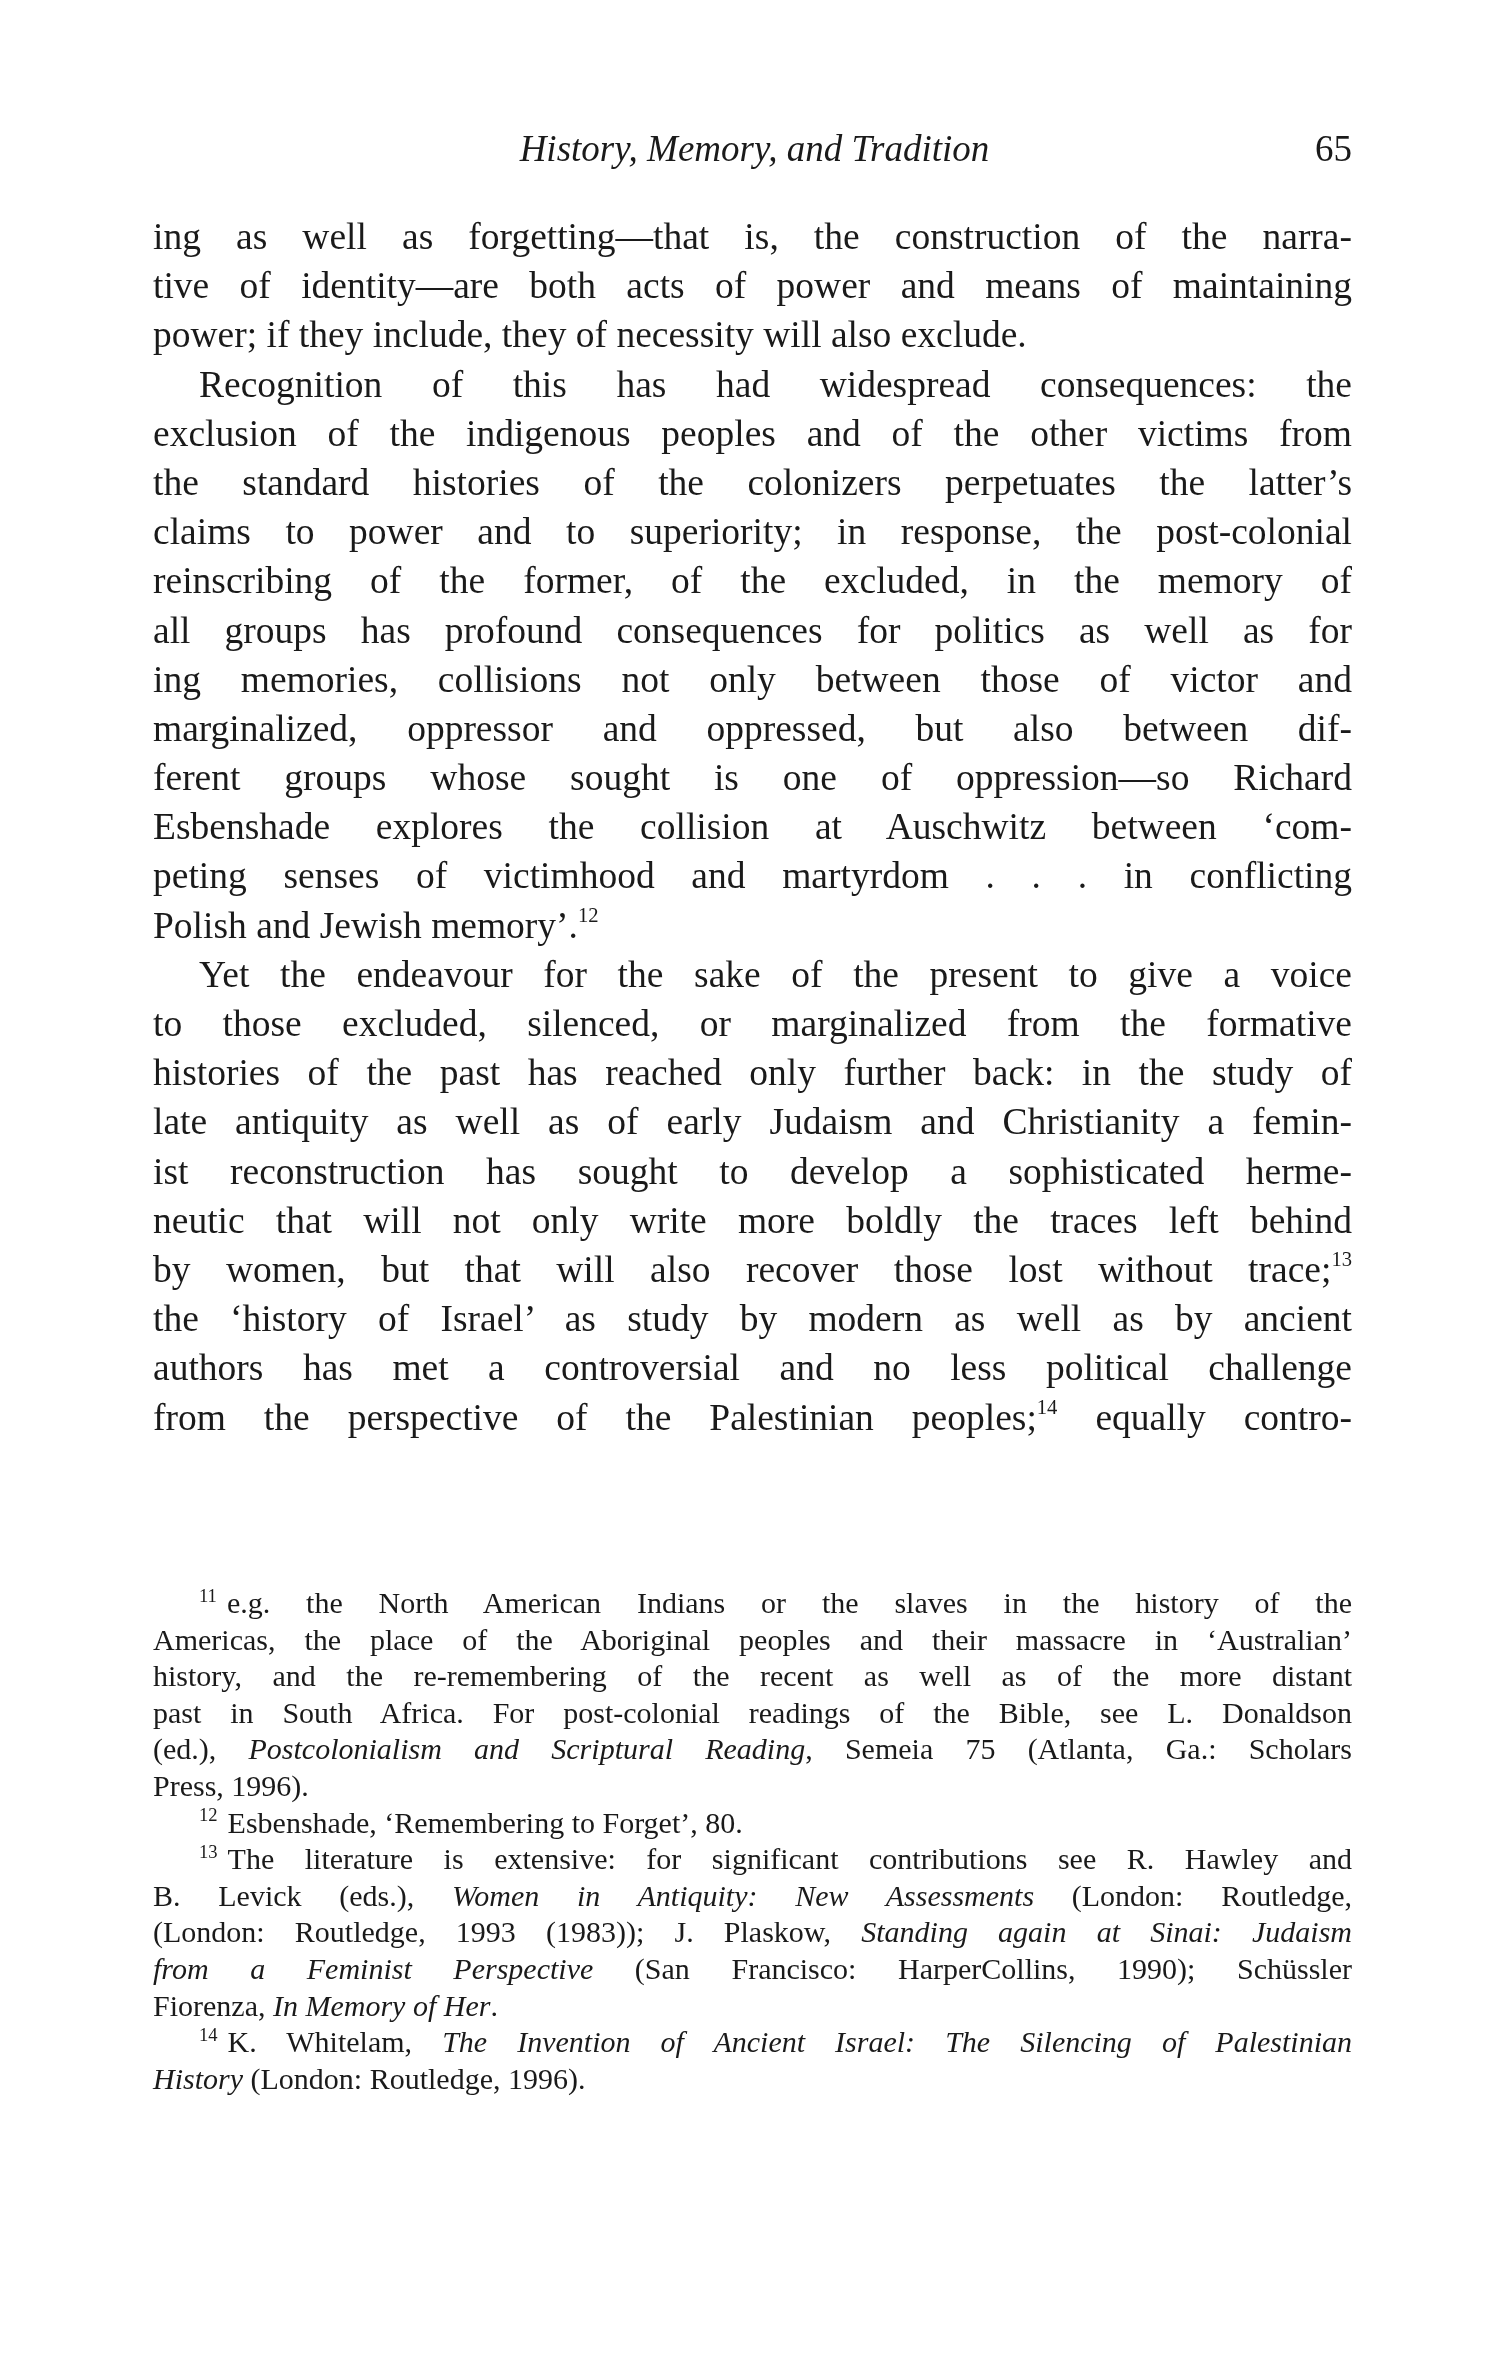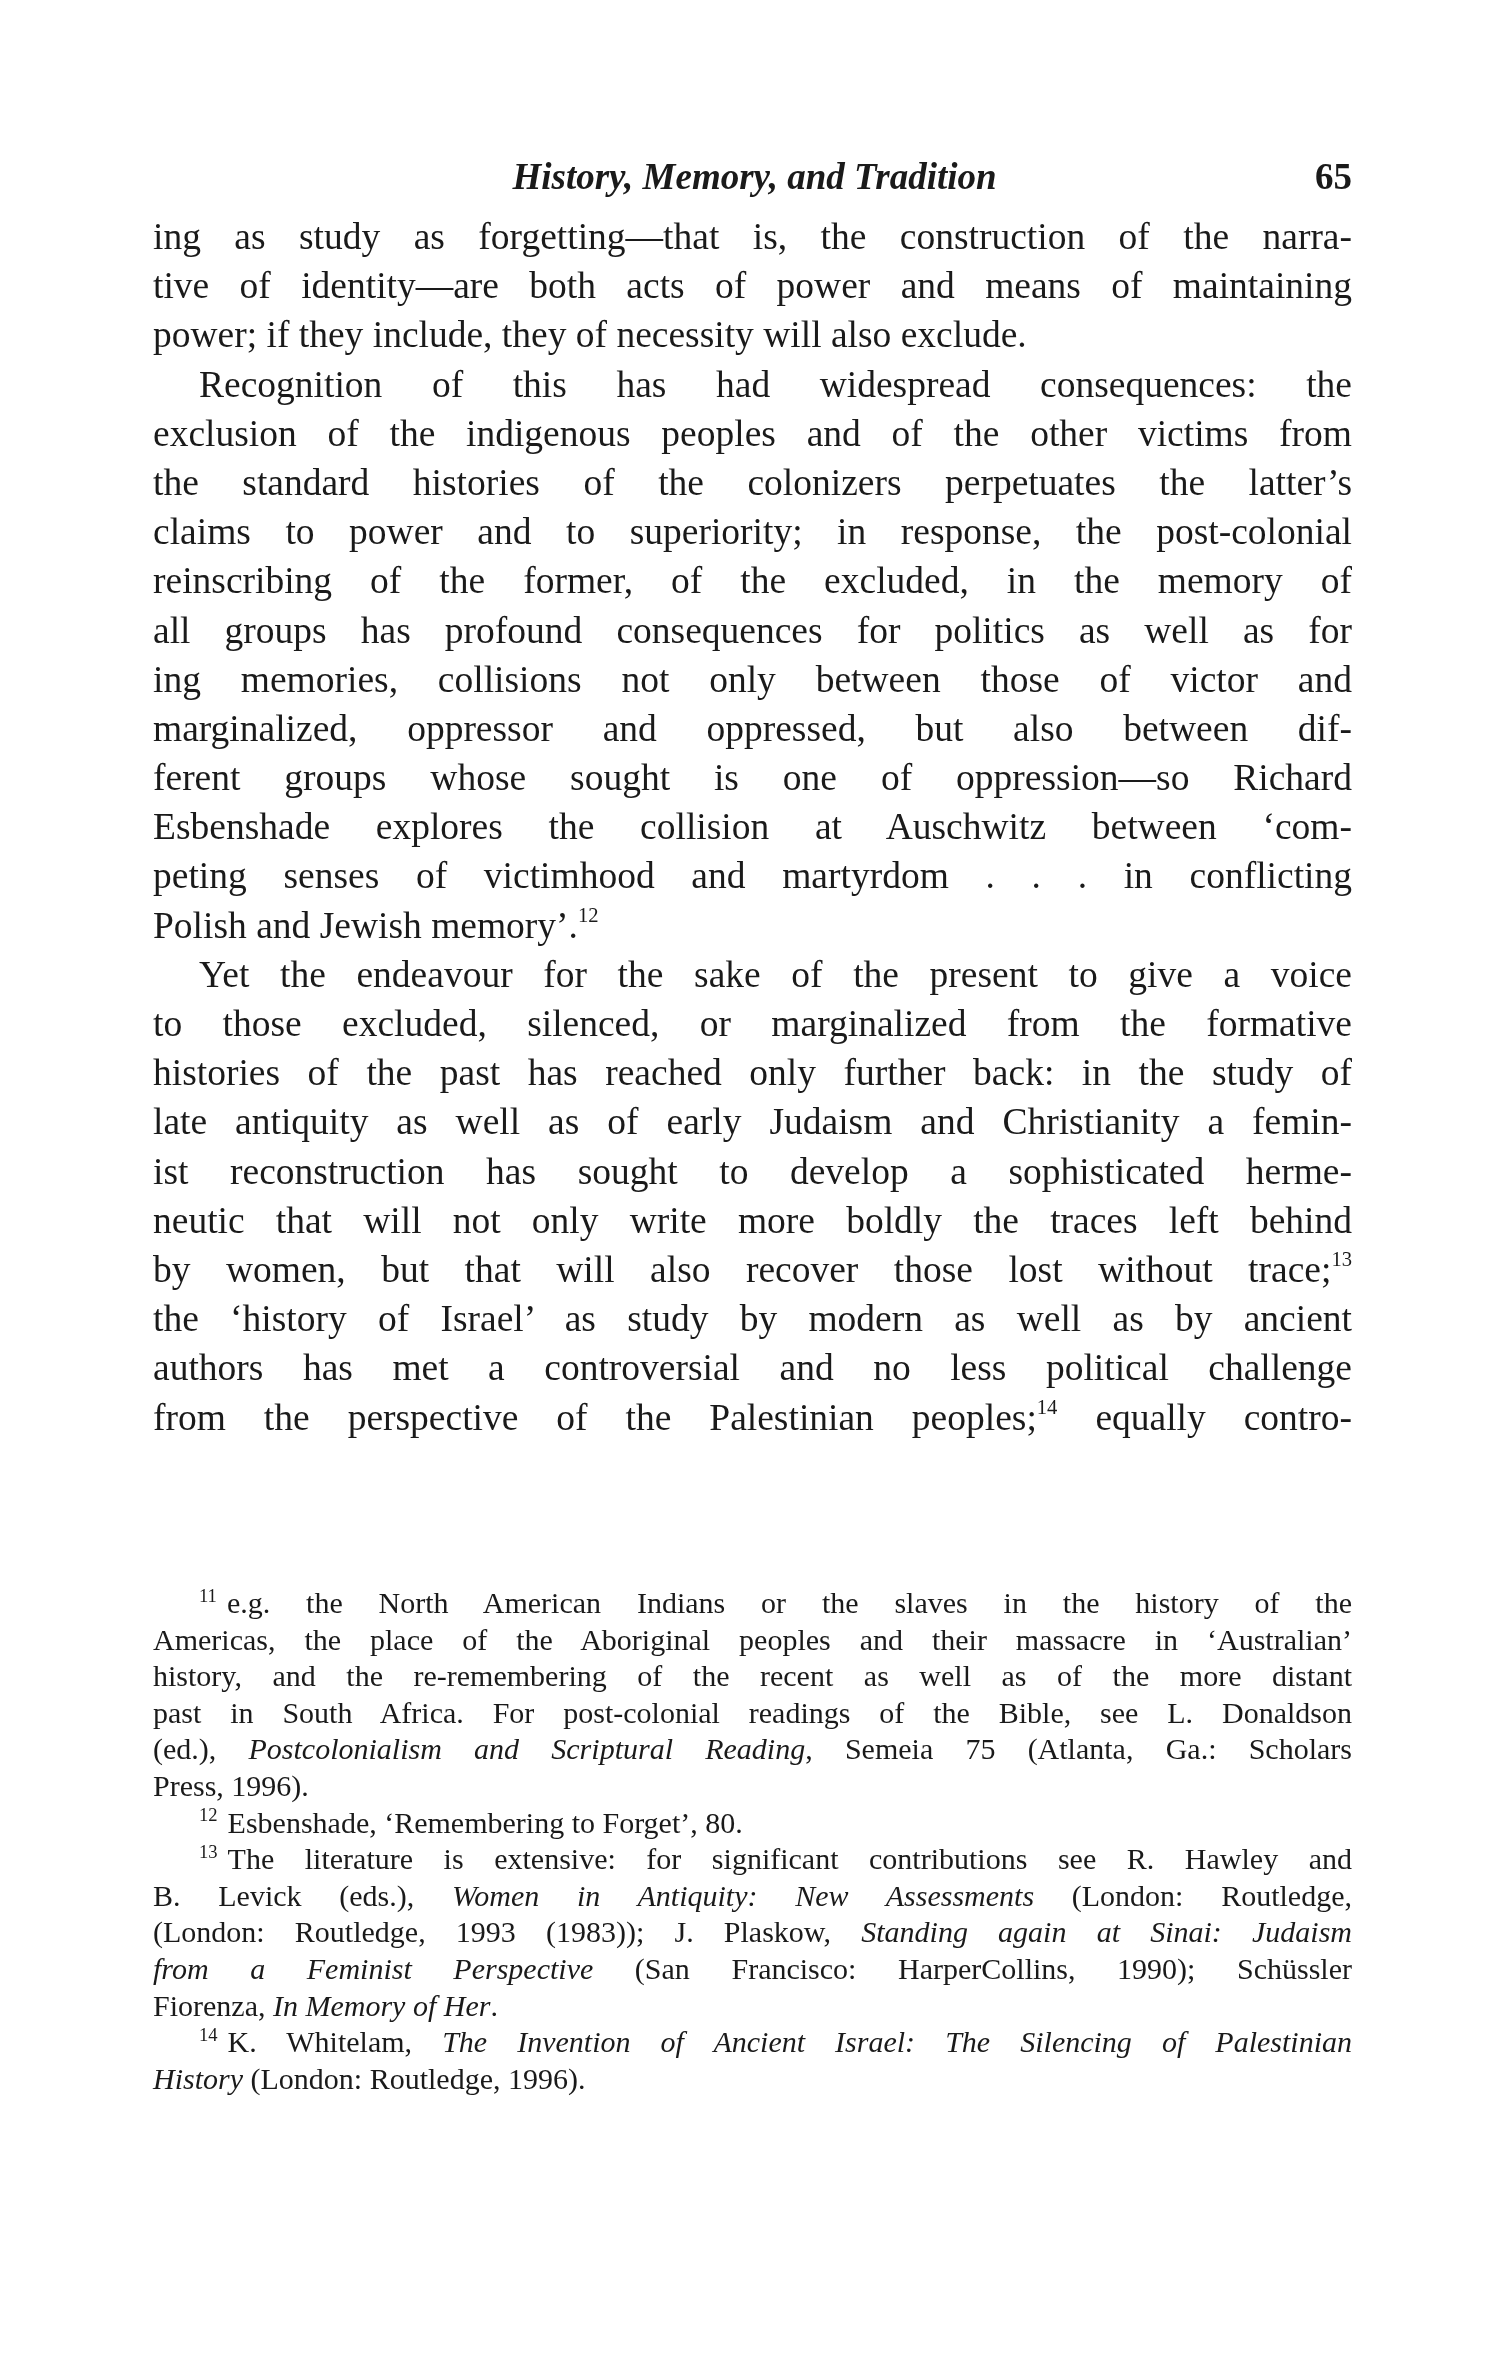--- a/index.html
+++ b/index.html
@@ -1,20 +1,20 @@
 <!DOCTYPE html>
 <html><head>
 <meta charset="utf-8">
 <style>
   html, body { margin: 0; padding: 0; background: #ffffff; }
   body { width: 1505px; height: 2372px; position: relative; overflow: hidden;
          font-family: "Liberation Serif", "DejaVu Serif", serif; color: #1a1a1a; }
   .page { position: absolute; left: 153px; top: 0; width: 1199px; }
-  .running-head { position: absolute; top: 152px; left: 0; width: 1199px; height: 50px;
-                  font-size: 37px; line-height: 50px; font-weight: bold; }
+  .running-head { position: absolute; top: 124px; left: 0; width: 1199px; height: 50px;
+                  font-size: 37px; line-height: 50px; }
   .running-title { position: absolute; left: 0; right: 0; text-align: center; font-style: italic; padding-left: 4px; }
   .page-number { position: absolute; right: 0; top: 0; text-align: right; }
   .body-text { position: absolute; top: 212px; left: 0; width: 1199px;
                font-size: 37.5px; line-height: 49.2px; text-align: justify; }
   .line { display: block; text-align: justify; text-align-last: justify; white-space: nowrap; height: 49.2px; }
   .line.last { text-align-last: left; }
   sup.fn { font-size: 0.55em; vertical-align: 0; position: relative; top: -0.75em; line-height: 0; }
   .footnotes { position: absolute; top: 1585px; left: 0; width: 1199px;
                font-size: 30px; line-height: 36.6px; }
   .footnotes .fline { display: block; text-align: justify; text-align-last: justify; white-space: nowrap; height: 36.6px; }
@@ -28,21 +28,21 @@
 
 <div class="page">
 
   <div class="running-head">
     <span class="running-title">History, Memory, and Tradition</span>
     <span class="page-number">65</span>
   </div>
 
   <div class="body-text">
     <div>
-      <span class="line">ing as study as forgetting—that is, the construction of the narra-</span>
+      <span class="line">ing as well as forgetting—that is, the construction of the narra-</span>
       <span class="line">tive of identity—are both acts of power and means of maintaining</span>
       <span class="line last">power; if they include, they of necessity will also exclude.</span>
     </div>
     <div>
       <span class="line" style="padding-left:46px">Recognition of this has had widespread consequences: the</span>
       <span class="line">exclusion of the indigenous peoples and of the other victims from</span>
       <span class="line">the standard histories of the colonizers perpetuates the latter’s</span>
       <span class="line">claims to power and to superiority; in response, the post-colonial</span>
       <span class="line">reinscribing of the former, of the excluded, in the memory of</span>
       <span class="line">all groups has profound consequences for politics as well as for</span>

